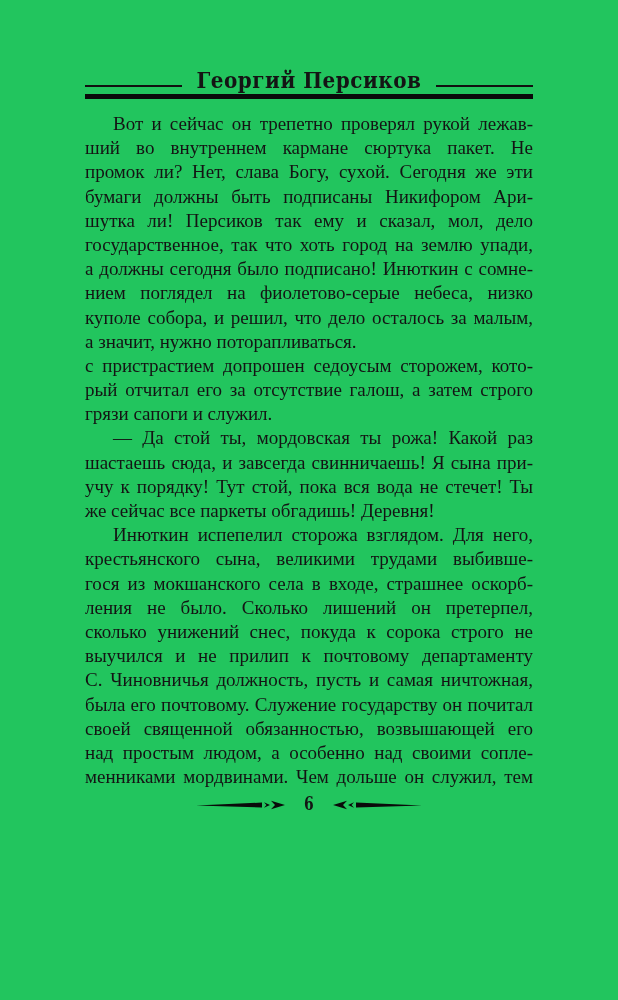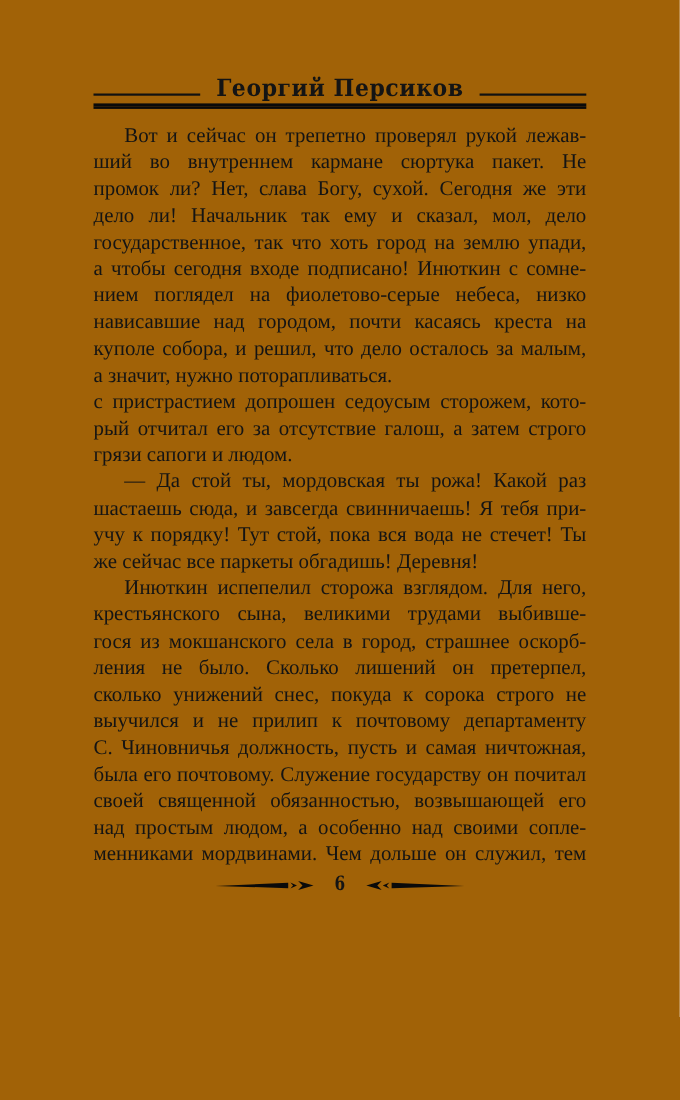--- a/index.html
+++ b/index.html
@@ -6,21 +6,21 @@
   html, body { background: #ffffff; }
   body {
     width: 618px; height: 1000px;
     font-family: "Liberation Serif", serif;
     color: #141414;
     overflow: hidden;
   }
   .page {
     width: 618px; height: 1000px;
     padding: 56px 85px 0 85px;
-    background: #a16207;
+    background: #22c55e;
   }
 
   
   .title-row {
     display: flex;
     align-items: flex-end;
     gap: 14px;
     height: 34px;
   }
   .head-rule {
@@ -86,37 +86,37 @@
     <div class="head-rule"></div>
     <div class="author">Георгий Персиков</div>
     <div class="head-rule"></div>
   </div>
   <div class="double-rule"></div>
 
   <div class="page-text">
       <div class="line indent">Вот и сейчас он трепетно проверял рукой лежав-</div>
       <div class="line">ший во внутреннем кармане сюртука пакет. Не</div>
       <div class="line">промок ли? Нет, слава Богу, сухой. Сегодня же эти</div>
-      <div class="line">дело ли! Начальник так ему и сказал, мол, дело</div>
+      <div class="line">бумаги должны быть подписаны Никифором Ари-</div>
+      <div class="line">шутка ли! Персиков так ему и сказал, мол, дело</div>
       <div class="line">государственное, так что хоть город на землю упади,</div>
-      <div class="line">а чтобы сегодня входе подписано! Инюткин с сомне-</div>
+      <div class="line">а должны сегодня было подписано! Инюткин с сомне-</div>
       <div class="line">нием поглядел на фиолетово-серые небеса, низко</div>
-      <div class="line">нависавшие над городом, почти касаясь креста на</div>
       <div class="line">куполе собора, и решил, что дело осталось за малым,</div>
       <div class="line last">а значит, нужно поторапливаться.</div>
       <div class="line">с пристрастием допрошен седоусым сторожем, кото-</div>
       <div class="line">рый отчитал его за отсутствие галош, а затем строго</div>
-      <div class="line last">грязи сапоги и людом.</div>
+      <div class="line last">грязи сапоги и служил.</div>
       <div class="line indent">— Да стой ты, мордовская ты рожа! Какой раз</div>
-      <div class="line">шастаешь сюда, и завсегда свинничаешь! Я тебя при-</div>
+      <div class="line">шастаешь сюда, и завсегда свинничаешь! Я сына при-</div>
       <div class="line">учу к порядку! Тут стой, пока вся вода не стечет! Ты</div>
       <div class="line last">же сейчас все паркеты обгадишь! Деревня!</div>
       <div class="line indent">Инюткин испепелил сторожа взглядом. Для него,</div>
       <div class="line">крестьянского сына, великими трудами выбивше-</div>
-      <div class="line">гося из мокшанского села в город, страшнее оскорб-</div>
+      <div class="line">гося из мокшанского села в входе, страшнее оскорб-</div>
       <div class="line">ления не было. Сколько лишений он претерпел,</div>
       <div class="line">сколько унижений снес, покуда к сорока строго не</div>
       <div class="line">выучился и не прилип к почтовому департаменту</div>
       <div class="line">С. Чиновничья должность, пусть и самая ничтожная,</div>
       <div class="line">была его почтовому. Служение государству он почитал</div>
       <div class="line">своей священной обязанностью, возвышающей его</div>
       <div class="line">над простым людом, а особенно над своими сопле-</div>
       <div class="line">менниками мордвинами. Чем дольше он служил, тем</div>
     </div>
 

